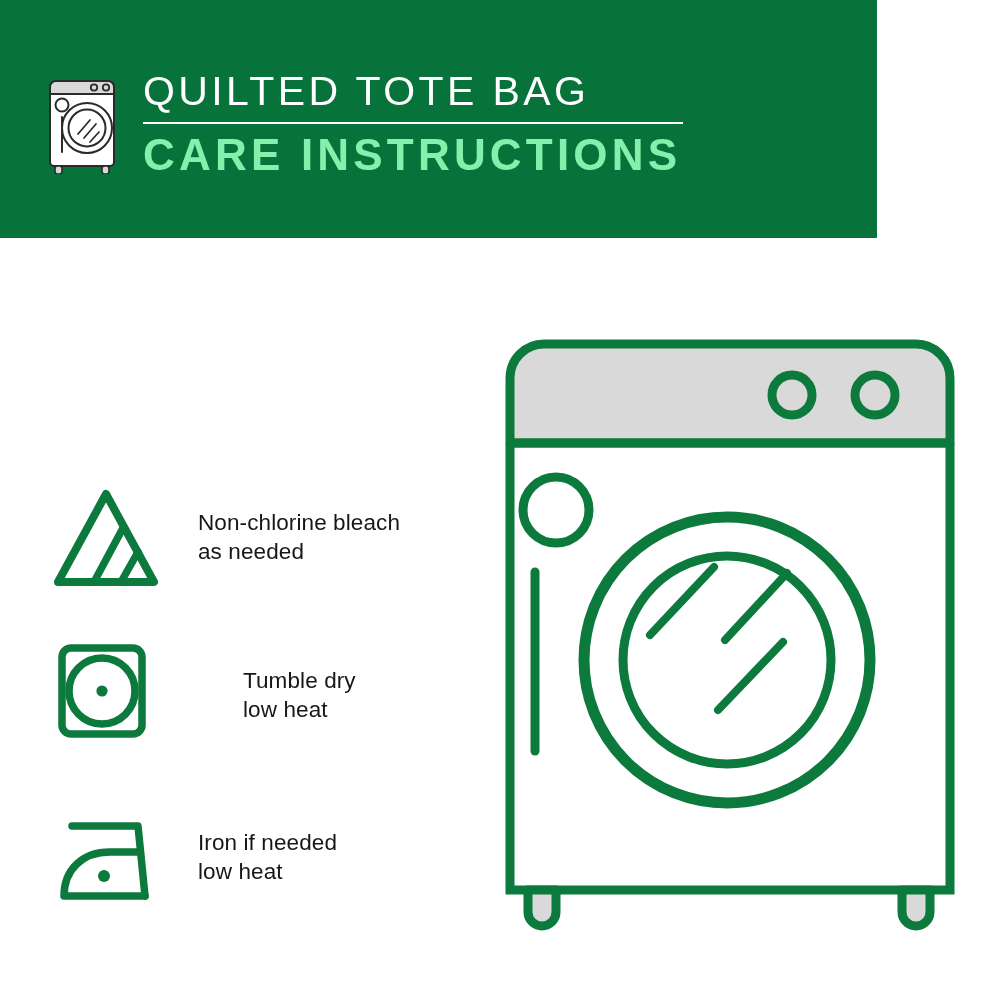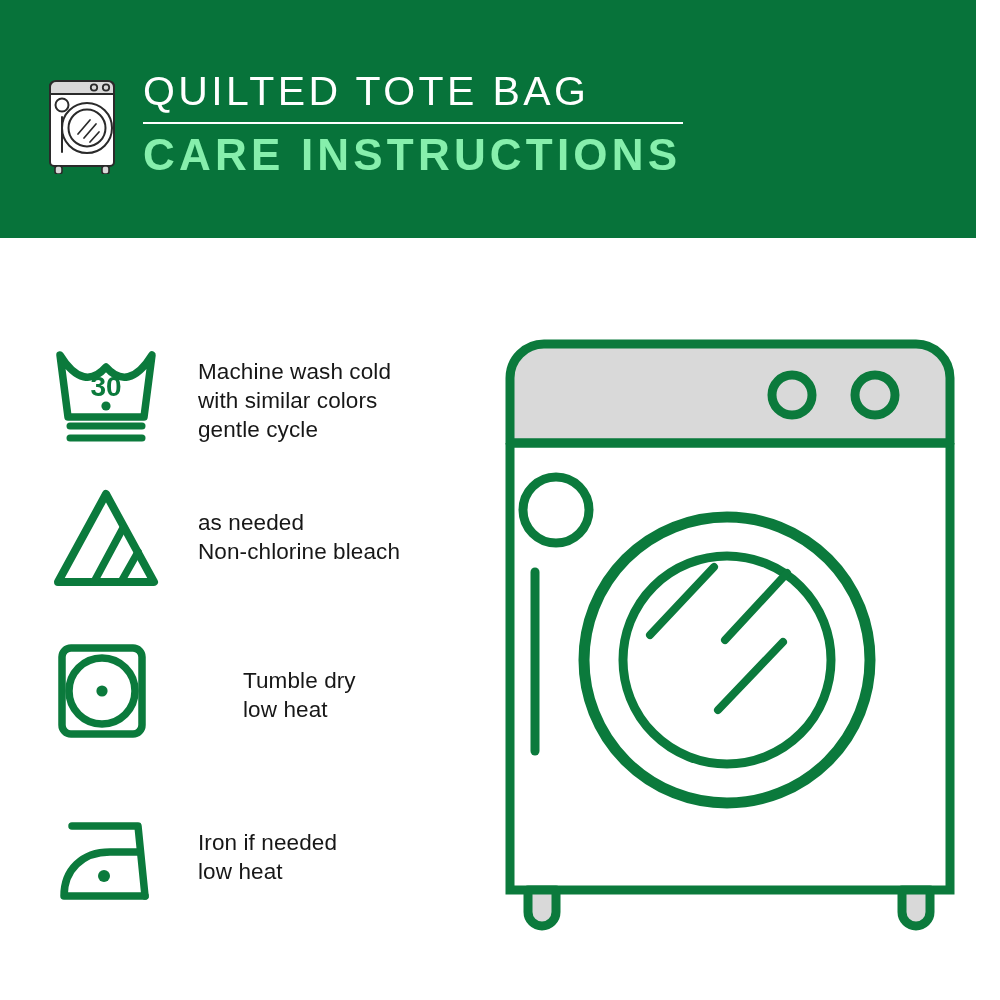--- a/index.html
+++ b/index.html
@@ -16,21 +16,21 @@
     height: 1000px;
     background: #ffffff;
     overflow: hidden;
   }
 
   
   .header-band {
     position: absolute;
     left: 0;
     top: 0;
-    width: 976px;
+    width: 877px;
     height: 238px;
     background: #07733a;
   }
   .header-logo {
     position: absolute;
     left: 42px;
     top: 66px;
     width: 86px;
     height: 108px;
   }
@@ -151,53 +151,32 @@
 
     <div class="header-text">
       <div class="title-line1">QUILTED TOTE BAG</div>
       <div class="title-divider"></div>
       <div class="title-line2">CARE INSTRUCTIONS</div>
     </div>
   </div>
 
   <div class="care-list">
 
-    <div class="care-row r0">
-      <div class="care-symbol">
-        <svg viewBox="0 0 112 104" width="112" height="104" xmlns="http://www.w3.org/2000/svg">
-
-          <path d="M10 14 C 26 40, 42 42, 56 26 C 70 42, 86 40, 102 14
-                   L 94 76 L 18 76 Z" fill="none" stroke="#0b7a3c" stroke-width="7.5" stroke-linejoin="round" stroke-linecap="round"></path>
-
-          <line x1="20" y1="85" x2="92" y2="85" stroke="#0b7a3c" stroke-width="7" stroke-linecap="round"></line>
-          <line x1="20" y1="97" x2="92" y2="97" stroke="#0b7a3c" stroke-width="7" stroke-linecap="round"></line>
-
-          <text x="56" y="55" text-anchor="middle" font-family="Liberation Sans, sans-serif" font-size="28" font-weight="700" fill="#0b7a3c">30</text>
-
-          <circle cx="56" cy="65" r="4.6" fill="#0b7a3c"></circle>
-        </svg>
-      </div>
-      <div class="care-text">
-        <span class="tline">Machine wash cold</span>
-        <span class="tline">with similar colors</span>
-        <span class="tline">gentle cycle</span>
-      </div>
-    </div>
 
     <div class="care-row r1">
       <div class="care-symbol">
         <svg viewBox="0 0 112 104" width="112" height="104" xmlns="http://www.w3.org/2000/svg">
           <path d="M56 8 L104 96 L8 96 Z" fill="none" stroke="#0b7a3c" stroke-width="8" stroke-linejoin="round"></path>
           <line x1="44" y1="96" x2="73" y2="42" stroke="#0b7a3c" stroke-width="7.5" stroke-linecap="round"></line>
           <line x1="71" y1="96" x2="88" y2="66" stroke="#0b7a3c" stroke-width="7.5" stroke-linecap="round"></line>
         </svg>
       </div>
       <div class="care-text">
+        <span class="tline">Non-chlorine bleach</span>
         <span class="tline">as needed</span>
-        <span class="tline">Non-chlorine bleach</span>
       </div>
     </div>
 
     <div class="care-row r2">
       <div class="care-symbol">
         <svg viewBox="0 0 112 104" width="112" height="104" xmlns="http://www.w3.org/2000/svg">
           <rect x="12" y="6" width="80" height="86" rx="9" ry="9" fill="none" stroke="#0b7a3c" stroke-width="7.5"></rect>
           <circle cx="52" cy="49" r="33" fill="none" stroke="#0b7a3c" stroke-width="7.5"></circle>
           <circle cx="52" cy="49" r="5.6" fill="#0b7a3c"></circle>
         </svg>

